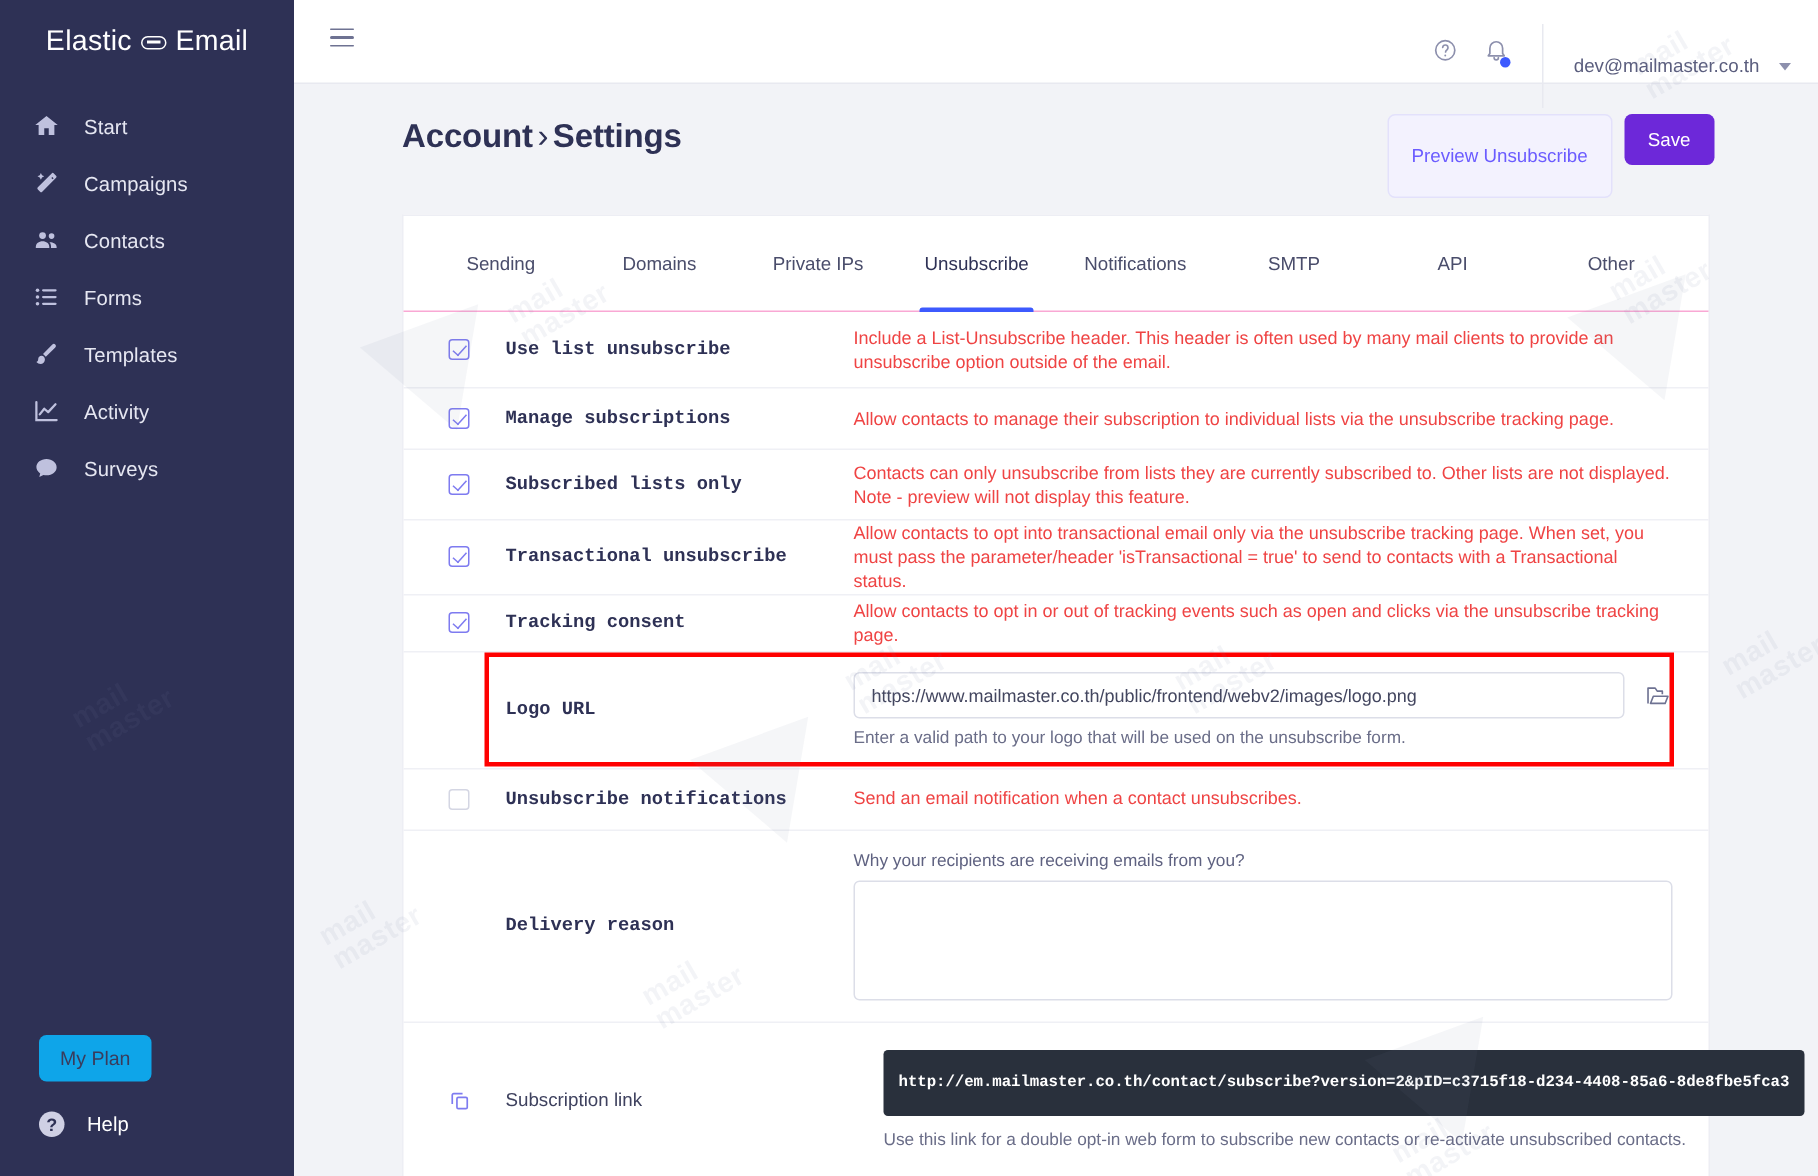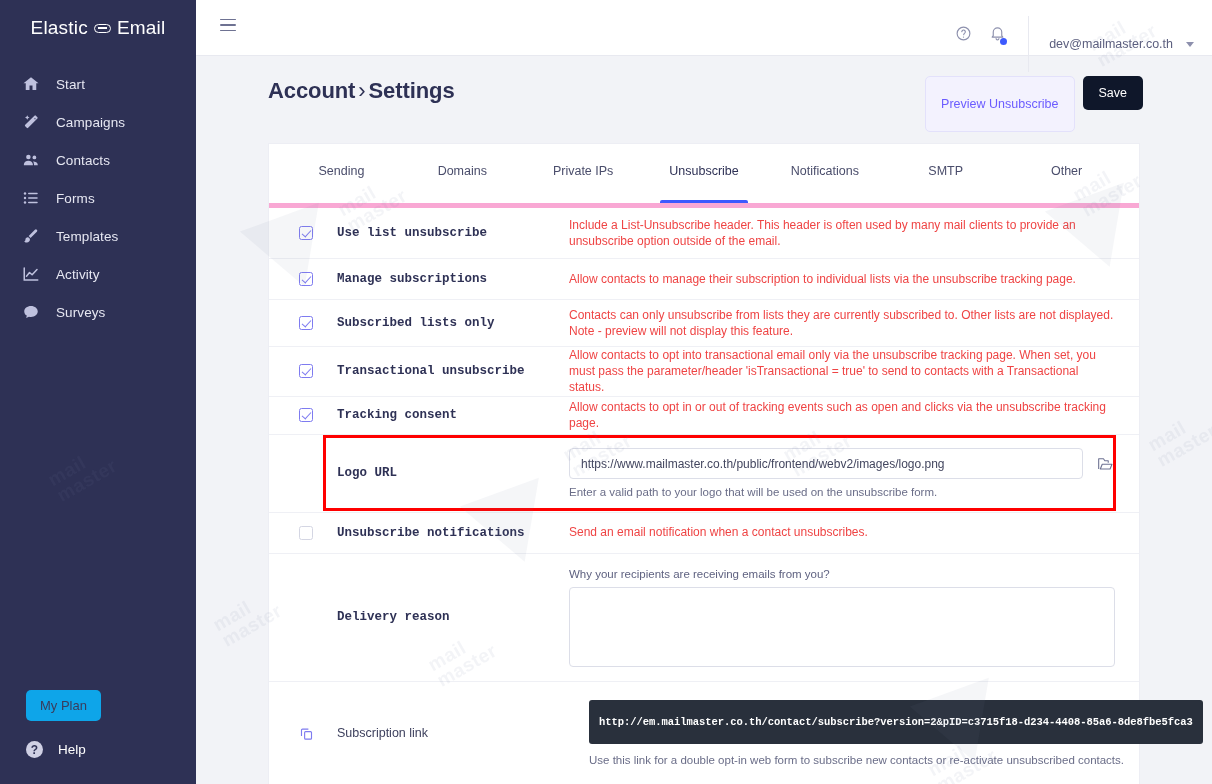--- a/index.html
+++ b/index.html
@@ -232,21 +232,21 @@
     background: #F3F2FE;
     color: #6B5CFF;
     border: 1px solid #E3E1FB;
     border-radius: 5px;
     font-size: 12.5px;
     padding: 20px 15px;
     cursor: pointer;
     font-family: "Liberation Sans", sans-serif;
   }
   .btn-disabled {
-    background: #0f172a;
+    background: #6d28d9;
     color: #FFFFFF;
     border: none;
     border-radius: 5px;
     font-size: 12.5px;
     padding: 10px 16px;
     cursor: default;
     font-family: "Liberation Sans", sans-serif;
   }
 
   
@@ -256,22 +256,22 @@
     width: 872px;
     background: #FFFFFF;
     z-index: 30;
     border: 1px solid #EDEEF4;
     border-bottom: none;
   }
 
   .tabs {
     display: flex;
     height: 64px;
-    align-items: flex-end;
-    border-bottom: 5px solid #f9a8d4;
+    align-items: flex-start;
+    border-bottom: 1px solid #f9a8d4;
     padding: 0 12px;
   }
   .tab {
     flex: 1;
     text-align: center;
     font-size: 12.5px;
     color: #4A4D6B;
     cursor: pointer;
     height: 64px;
     display: flex;
@@ -599,20 +599,21 @@
 
 <div class="card">
 
   <div class="tabs">
     <div class="tab">Sending</div>
     <div class="tab">Domains</div>
     <div class="tab">Private IPs</div>
     <div class="tab active">Unsubscribe</div>
     <div class="tab">Notifications</div>
     <div class="tab">SMTP</div>
+    <div class="tab">API</div>
     <div class="tab">Other</div>
   </div>
 
   <div class="row" style="min-height:51px">
     <div class="cell-check">
       <div class="cbox checked"></div>
     </div>
     <div class="cell-label">Use list unsubscribe</div>
     <div class="cell-desc">Include a List-Unsubscribe header. This header is often used by many mail clients to provide an unsubscribe option outside of the email.</div>
   </div>

